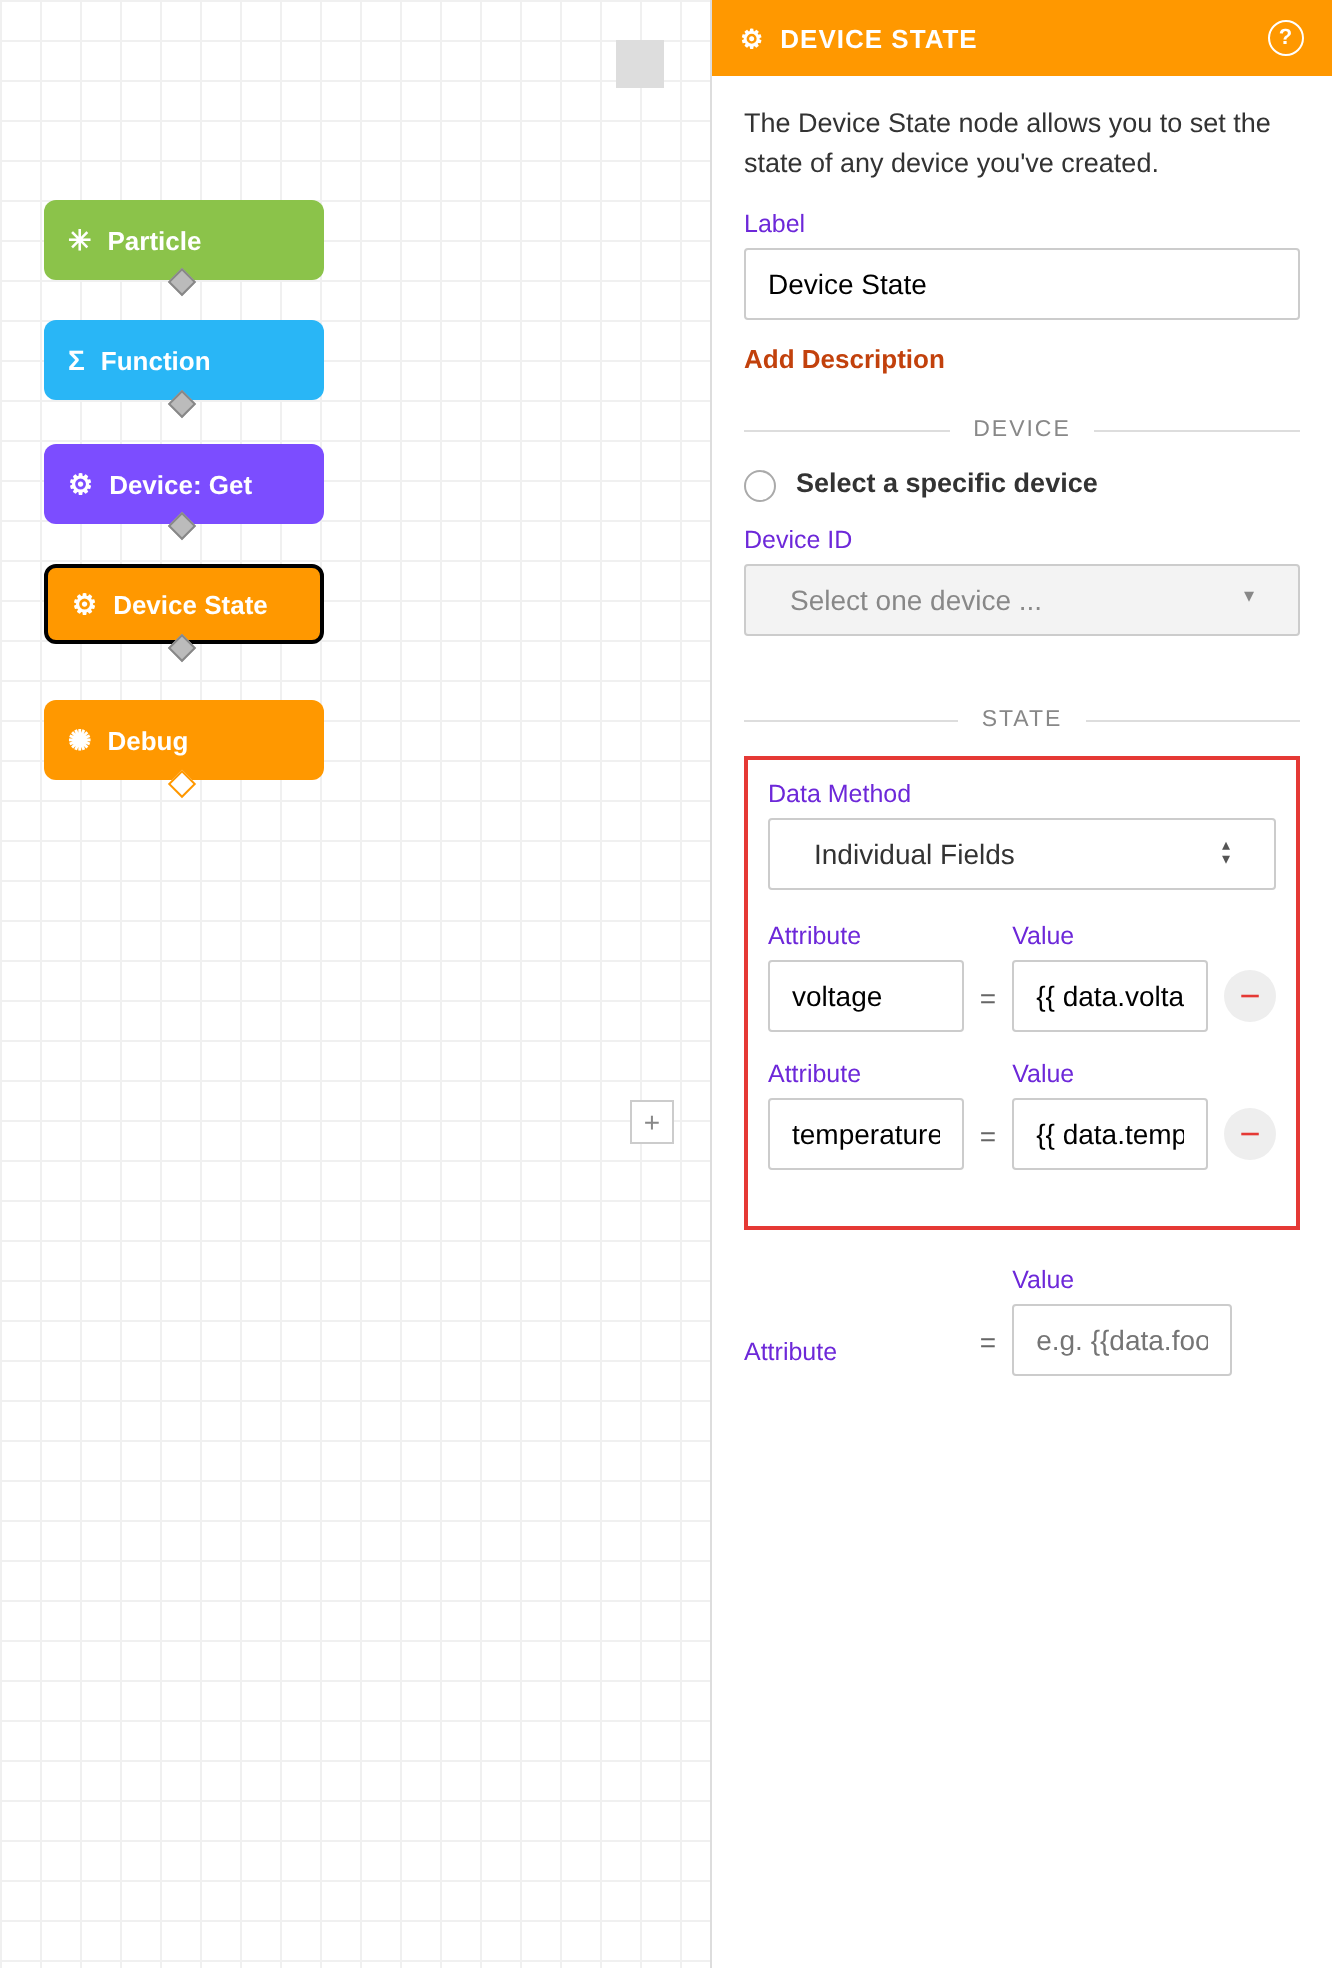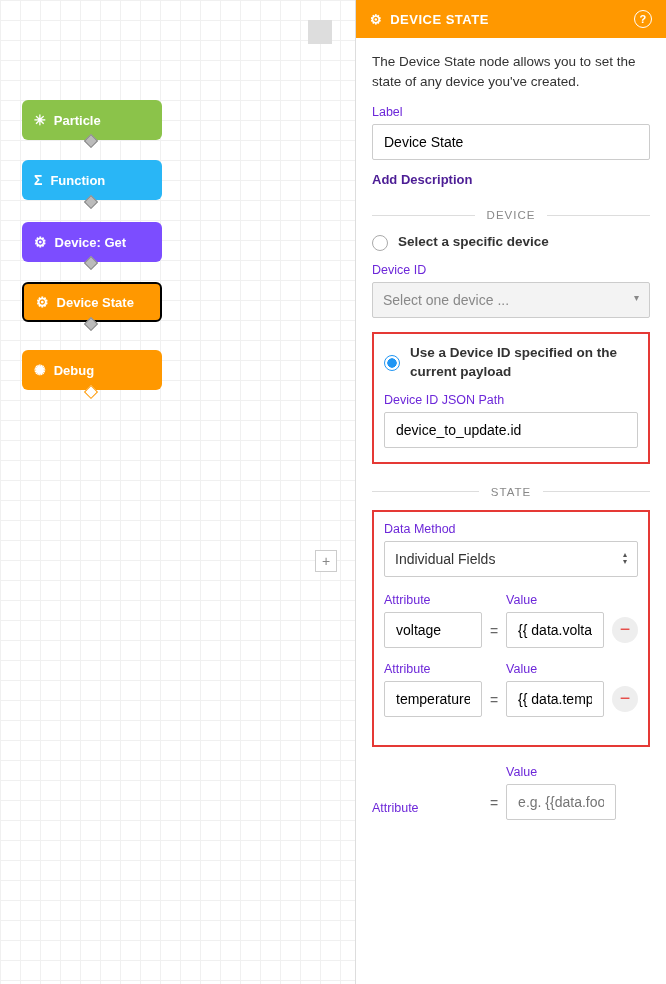--- a/index.html
+++ b/index.html
@@ -18,30 +18,30 @@
 
 .panel { flex: 1; height: 100%; overflow-y: auto; background: #fff; }
 .panel-header { background: #FF9800; color: #fff; padding: 10px 14px; display: flex; align-items: center; justify-content: space-between; font-weight: 700; font-size: 13px; letter-spacing: 0.5px; }
 .panel-header .hdr-left { display: flex; align-items: center; gap: 8px; }
 .help-icon { width: 18px; height: 18px; border: 1.5px solid #fff; border-radius: 50%; display: flex; align-items: center; justify-content: center; font-size: 11px; }
 .panel-body { padding: 14px 16px; }
 .desc { font-size: 13.5px; line-height: 1.45; margin-bottom: 14px; }
 .field-label { font-size: 12.5px; color: #6d28d9; margin-bottom: 5px; }
 .text-input { width: 100%; padding: 9px 11px; border: 1px solid #ccc; border-radius: 2px; font-size: 14px; font-family: inherit; }
 .text-input:disabled { background: #f3f3f3; color: #888; }
-.link { color: #4c1d95; font-size: 13px; font-weight: 600; cursor: pointer; margin-top: 12px; display: inline-block; }
+.link { color: #c2410c; font-size: 13px; font-weight: 600; cursor: pointer; margin-top: 12px; display: inline-block; }
 .section-divider { display: flex; align-items: center; margin: 22px 0 12px; }
 .section-divider .line { flex: 1; height: 1px; background: #ddd; }
 .section-divider .txt { padding: 0 12px; font-size: 11.5px; letter-spacing: 1px; color: #888; }
 .radio-row { display: flex; align-items: center; gap: 10px; margin-bottom: 12px; }
 .radio-circle { width: 16px; height: 16px; border-radius: 50%; border: 1.5px solid #aaa; flex-shrink: 0; margin-top: 1px; }
 .radio-circle.checked { border-color: #2196F3; background: radial-gradient(circle, #2196F3 45%, #fff 50%); }
 .radio-label { font-weight: 600; font-size: 13.5px; line-height: 1.35; }
 .highlight-box { border: 2px solid #E53935; padding: 10px 10px 14px; margin-bottom: 18px; }
-.select-box { width: 100%; padding: 9px 10px; border: 1px solid #ccc; border-radius: 2px; font-size: 14px; background: #fff; display: flex; justify-content: space-between; cursor: pointer; }
+.select-box { width: 100%; padding: 9px 22px; border: 1px solid #ccc; border-radius: 2px; font-size: 14px; background: #fff; display: flex; justify-content: space-between; cursor: pointer; }
 .select-box.disabled { background: #f3f3f3; color: #888; }
 .caret { font-size: 10px; color: #888; }
 .attr-row { display: flex; align-items: flex-end; gap: 8px; margin-bottom: 14px; }
 .attr-col { flex: 1; min-width: 0; }
 .attr-col input { width: 100%; }
 .eq { padding-bottom: 9px; color: #666; font-size: 14px; }
 .remove-btn { width: 26px; height: 26px; border-radius: 50%; background: #eee; display: flex; align-items: center; justify-content: center; color: #E53935; font-size: 18px; margin-bottom: 5px; cursor: pointer; flex-shrink: 0; }
 .remove-btn.spacer { visibility: hidden; }
 .updown { display: flex; flex-direction: column; font-size: 8px; line-height: 7px; color: #555; }
 </style>
@@ -115,28 +115,20 @@
     </div>
 
     <div class="field-label">Device ID</div>
     <div class="select-box disabled">
       <span>Select one device ...</span>
       <span class="caret">▾</span>
     </div>
 
     <div style="height:14px"></div>
 
-    <div class="highlight-box">
-      <div class="radio-row">
-        <div class="radio-circle checked"></div>
-        <div class="radio-label">Use a Device ID specified on the current payload</div>
-      </div>
-      <div class="field-label">Device ID JSON Path</div>
-      <input class="text-input" value="device_to_update.id" style="">
-    </div>
 
     
     <div class="section-divider">
       <div class="line"></div>
         <div class="txt">STATE</div>
         <div class="line"></div>
     </div>
 
 
     <div class="highlight-box">

